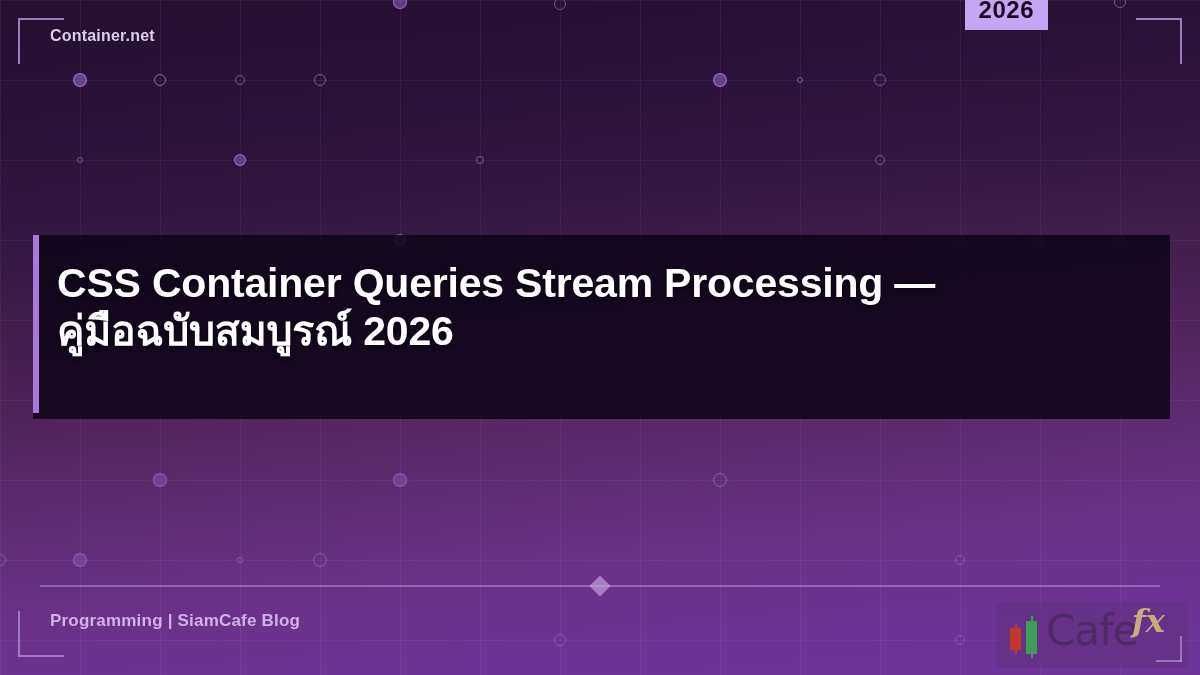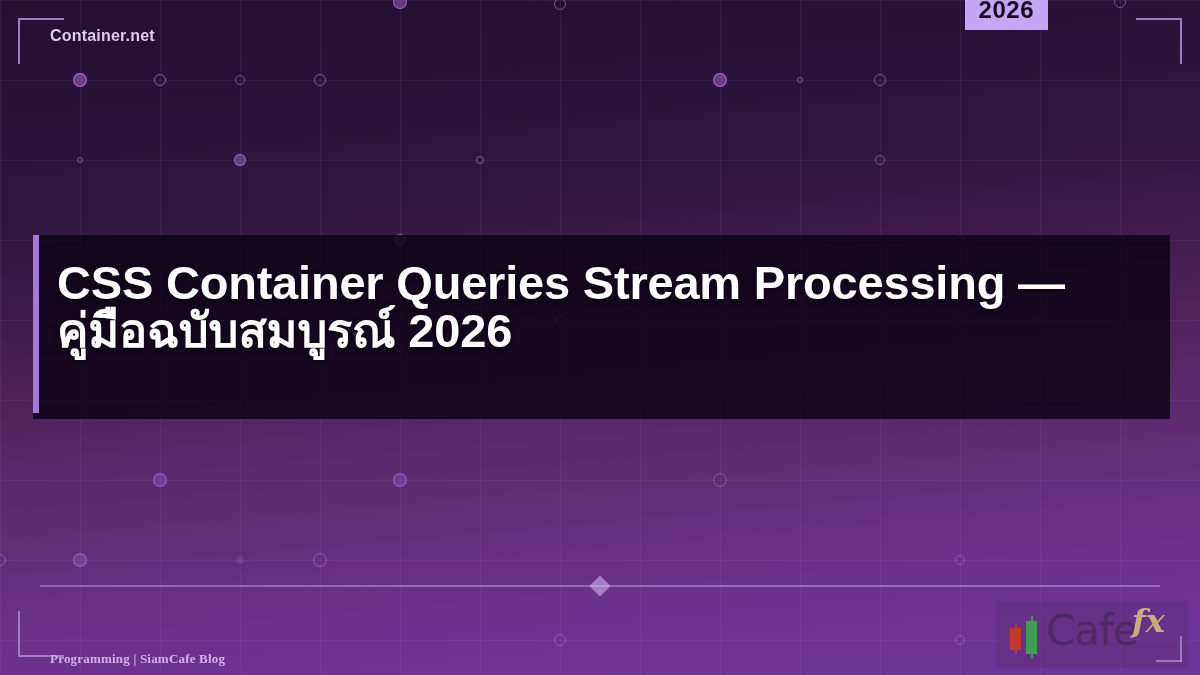--- a/index.html
+++ b/index.html
@@ -86,46 +86,45 @@
   .title-accent {
     position:absolute; left:0; top:0;
     width:6px; height:178px;
     background:#a779de;
   }
   .title-text {
     position:absolute;
     left:24px; top:24px;
     width:1090px;
     color:#ffffff;
-    font-size:47px;
+    font-size:41px;
     font-weight:bold;
     line-height:48px;
     letter-spacing:-0.2px;
     text-shadow:0 2px 5px rgba(0,0,0,0.55);
     white-space:pre-line;
   }
 
   
   .divider {
     position:absolute; left:40px; top:585px;
     width:1120px; height:2px;
     background:rgba(205,175,235,0.42);
   }
   .divider-diamond {
     position:absolute; left:600px; top:586px;
     width:15px; height:15px;
     background:rgba(210,185,240,0.58);
     transform:translate(-50%,-50%) rotate(45deg);
   }
   .footer-text {
-    position:absolute; left:50px; top:651px;
-    font-size:13px; font-weight:bold;
+    position:absolute; left:50px; top:611px;
+    font-size:17px; font-weight:bold;
     color:#cdb3e8;
     letter-spacing:0.2px;
-    font-family:Liberation Serif, serif;
   }
 
   
   .logo-box {
     position:absolute;
     left:996px; top:590px;
     width:192px; height:66px;
     background:rgba(94,48,126,0.55);
     overflow:hidden;
     margin-top:12px;

